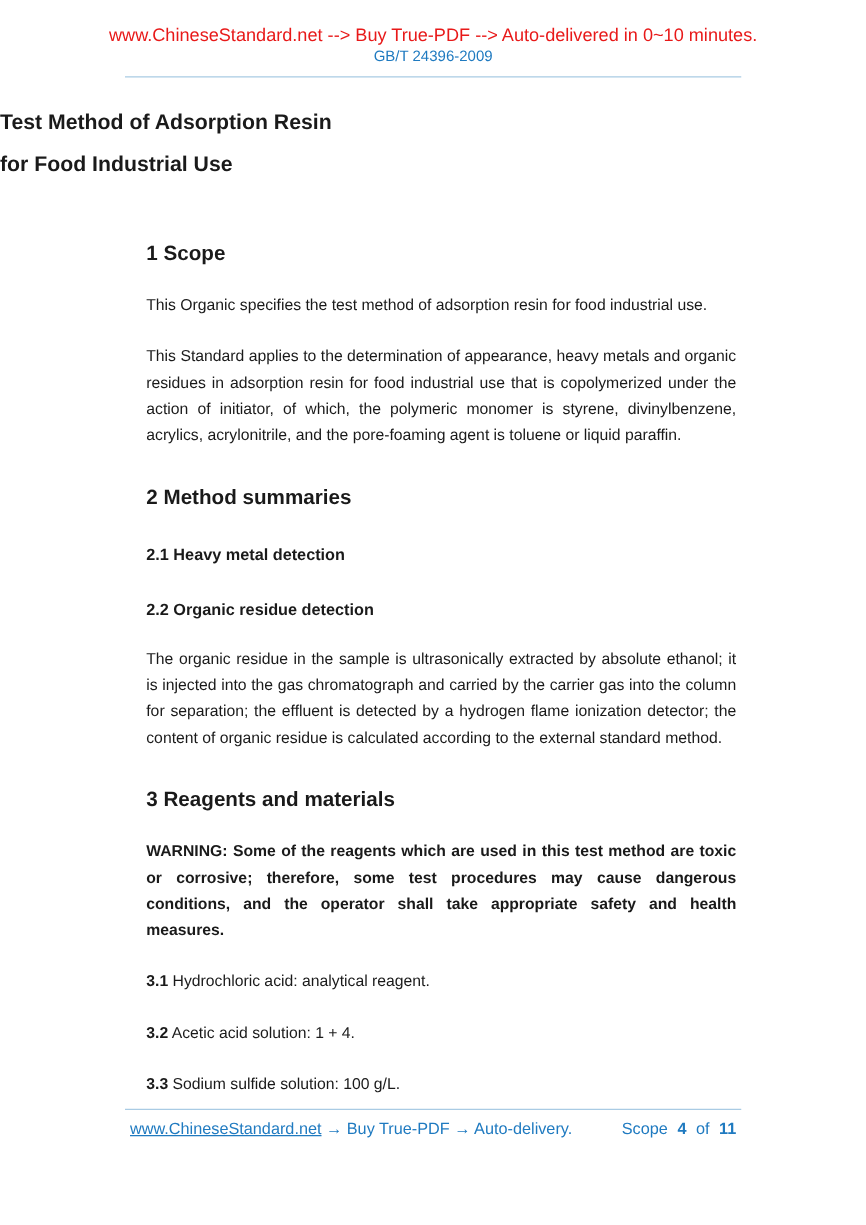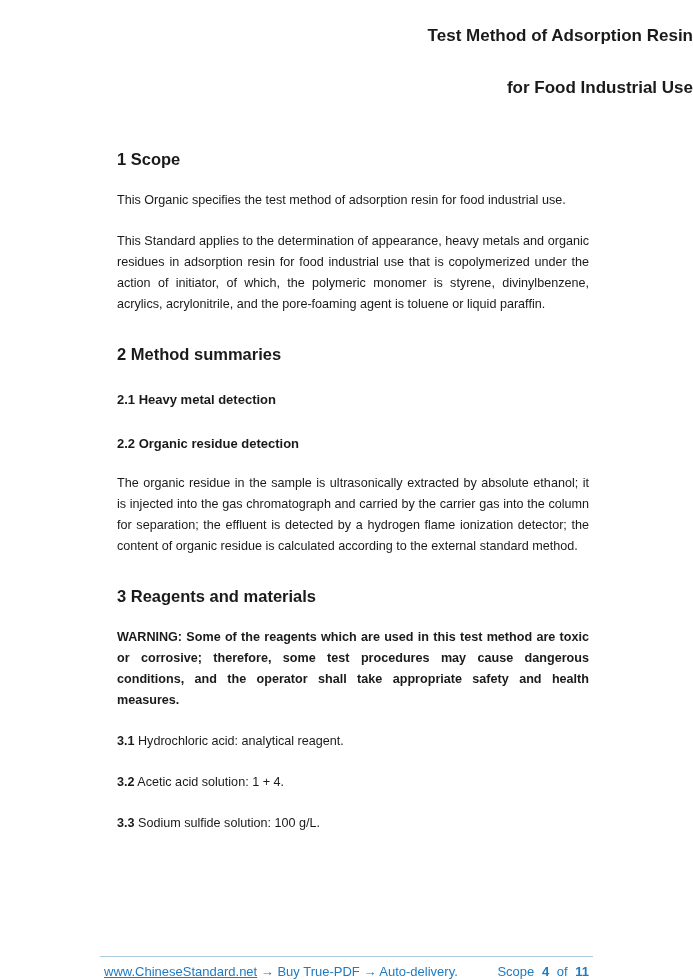--- a/index.html
+++ b/index.html
@@ -27,27 +27,27 @@
     line-height: 15px;
   }
   .rule {
     border: none;
     border-top: 1px solid var(--rule-blue, #a9cbe4);
     margin: 8px 100px 0 100px;
     height: 0;
   }
 
   
-  .doc-title { text-align: right; margin-top: 25px; }
+  .doc-title { text-align: left; margin-top: 25px; }
   .doc-title .t-line {
     font-size: 17px;
     font-weight: bold;
     line-height: 22px;
   }
-  .doc-title .t-line + .t-line { margin-top: 30px; }
+  .doc-title .t-line + .t-line { margin-top: 12px; }
 
   
   .content { padding: 0 104px; text-align: left; margin-left: 13px; }
   .h-sec {
     font-size: 16.5px;
     font-weight: bold;
     line-height: 22px;
     margin: 0;
     padding-top: 49px;
   }
@@ -66,21 +66,21 @@
     margin: 0;
     padding-top: 20px;
   }
   .warning { font-weight: bold; }
   .item-num { font-weight: bold; }
 
   
   .footer-wrap {
     position: absolute;
     left: 0;
-    top: 931px;
+    top: 887px;
     width: 693px;
   }
   .footer {
     margin: 6px 104px 0 104px;
     display: flex;
     justify-content: space-between;
     align-items: baseline;
     color: var(--brand-blue, #1f7ac0);
     font-size: 13px;
     line-height: 17px;
@@ -91,20 +91,25 @@
     cursor: pointer;
   }
   .page-ind span { margin-left: 4px; }
   .page-ind .strong { font-weight: bold; }
 </style>
 </head>
 <body>
 
 <div class="page">
 
+  <div class="header">
+    <div class="promo">www.ChineseStandard.net --&gt; Buy True-PDF --&gt; Auto-delivered in 0~10 minutes.</div>
+    <div class="std-code">GB/T 24396-2009</div>
+    <hr class="rule">
+  </div>
 
   <div class="doc-title">
     <div class="t-line">Test Method of Adsorption Resin</div>
     <div class="t-line">for Food Industrial Use</div>
   </div>
 
   <div class="content">
 
     <h2 class="h-sec">1 Scope</h2>
     <p>This Organic specifies the test method of adsorption resin for food industrial use.</p>

